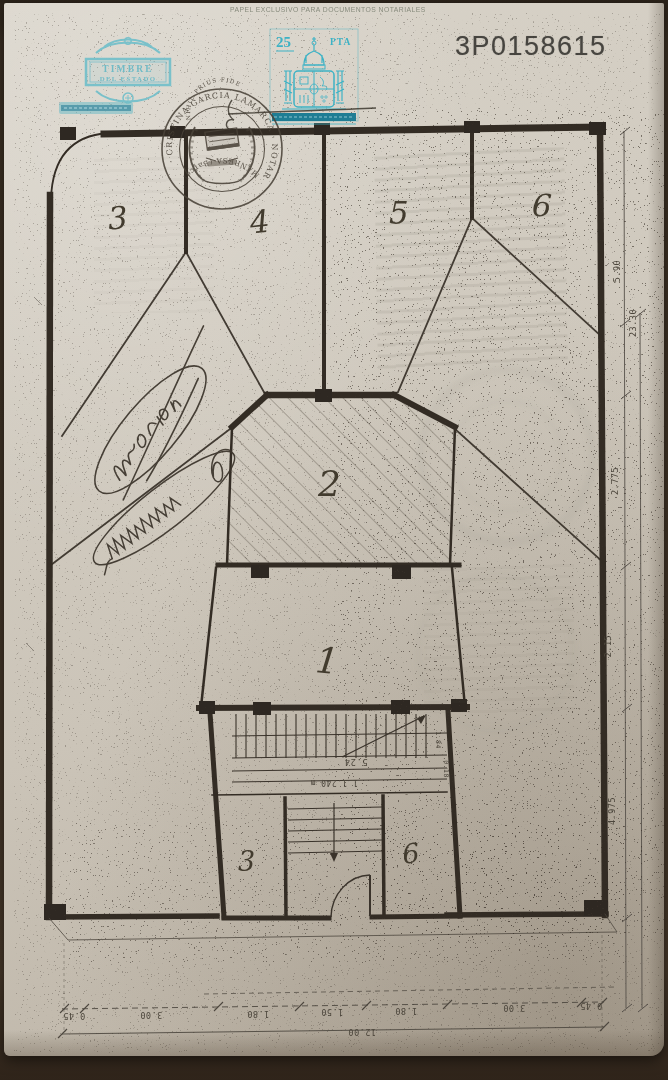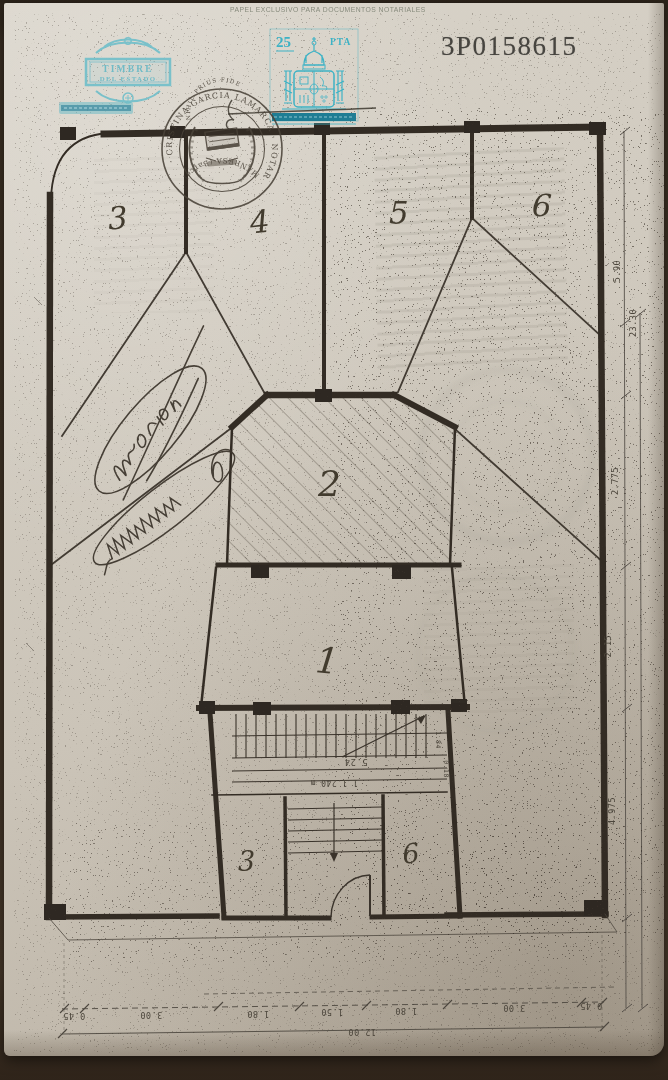--- a/index.html
+++ b/index.html
@@ -20,22 +20,22 @@
   }
   .edge-shade{position:absolute;right:0;top:0;width:16px;height:100%;
     background:linear-gradient(90deg,rgba(60,50,38,0) 0%,rgba(60,50,38,.28) 100%);pointer-events:none;}
   .bottom-shade{position:absolute;left:0;bottom:0;width:100%;height:26px;
     background:linear-gradient(180deg,rgba(70,56,40,0) 0%,rgba(70,56,40,.30) 100%);pointer-events:none;}
   .header-label{
     position:absolute;left:226px;top:3px;white-space:nowrap;
     font-size:6.8px;letter-spacing:.45px;color:#878b7d;
   }
   .serial{
-    position:absolute;left:437px;top:28px;width:200px;text-align:left;
-    font-family:Liberation Serif, serif;font-size:27px;color:#474540;
+    position:absolute;left:451px;top:28px;width:200px;text-align:left;
+    font-family:Liberation Sans, sans-serif;font-size:27px;color:#474540;
     letter-spacing:1.5px;text-shadow:0 0 1px rgba(70,68,62,.4);
   }
   .serial .tick{font-size:11px;color:#8b8578;opacity:.7;vertical-align:super;}
   .bleed{position:absolute;pointer-events:none;
     background:repeating-linear-gradient(178deg,transparent 0 6px,rgba(104,99,88,.22) 6px 9px,transparent 9px 11px);
     filter:blur(.6px);}
   svg text{user-select:none;}
   .rm{font-family:"DejaVu Serif",serif;font-style:italic;fill:#423b2e;}
   .dim{font-family:"DejaVu Sans Mono",monospace;fill:#4c463c;letter-spacing:.5px;}
   .sealtxt{font-family:"DejaVu Serif",serif;fill:#453e34;letter-spacing:1.1px;}

